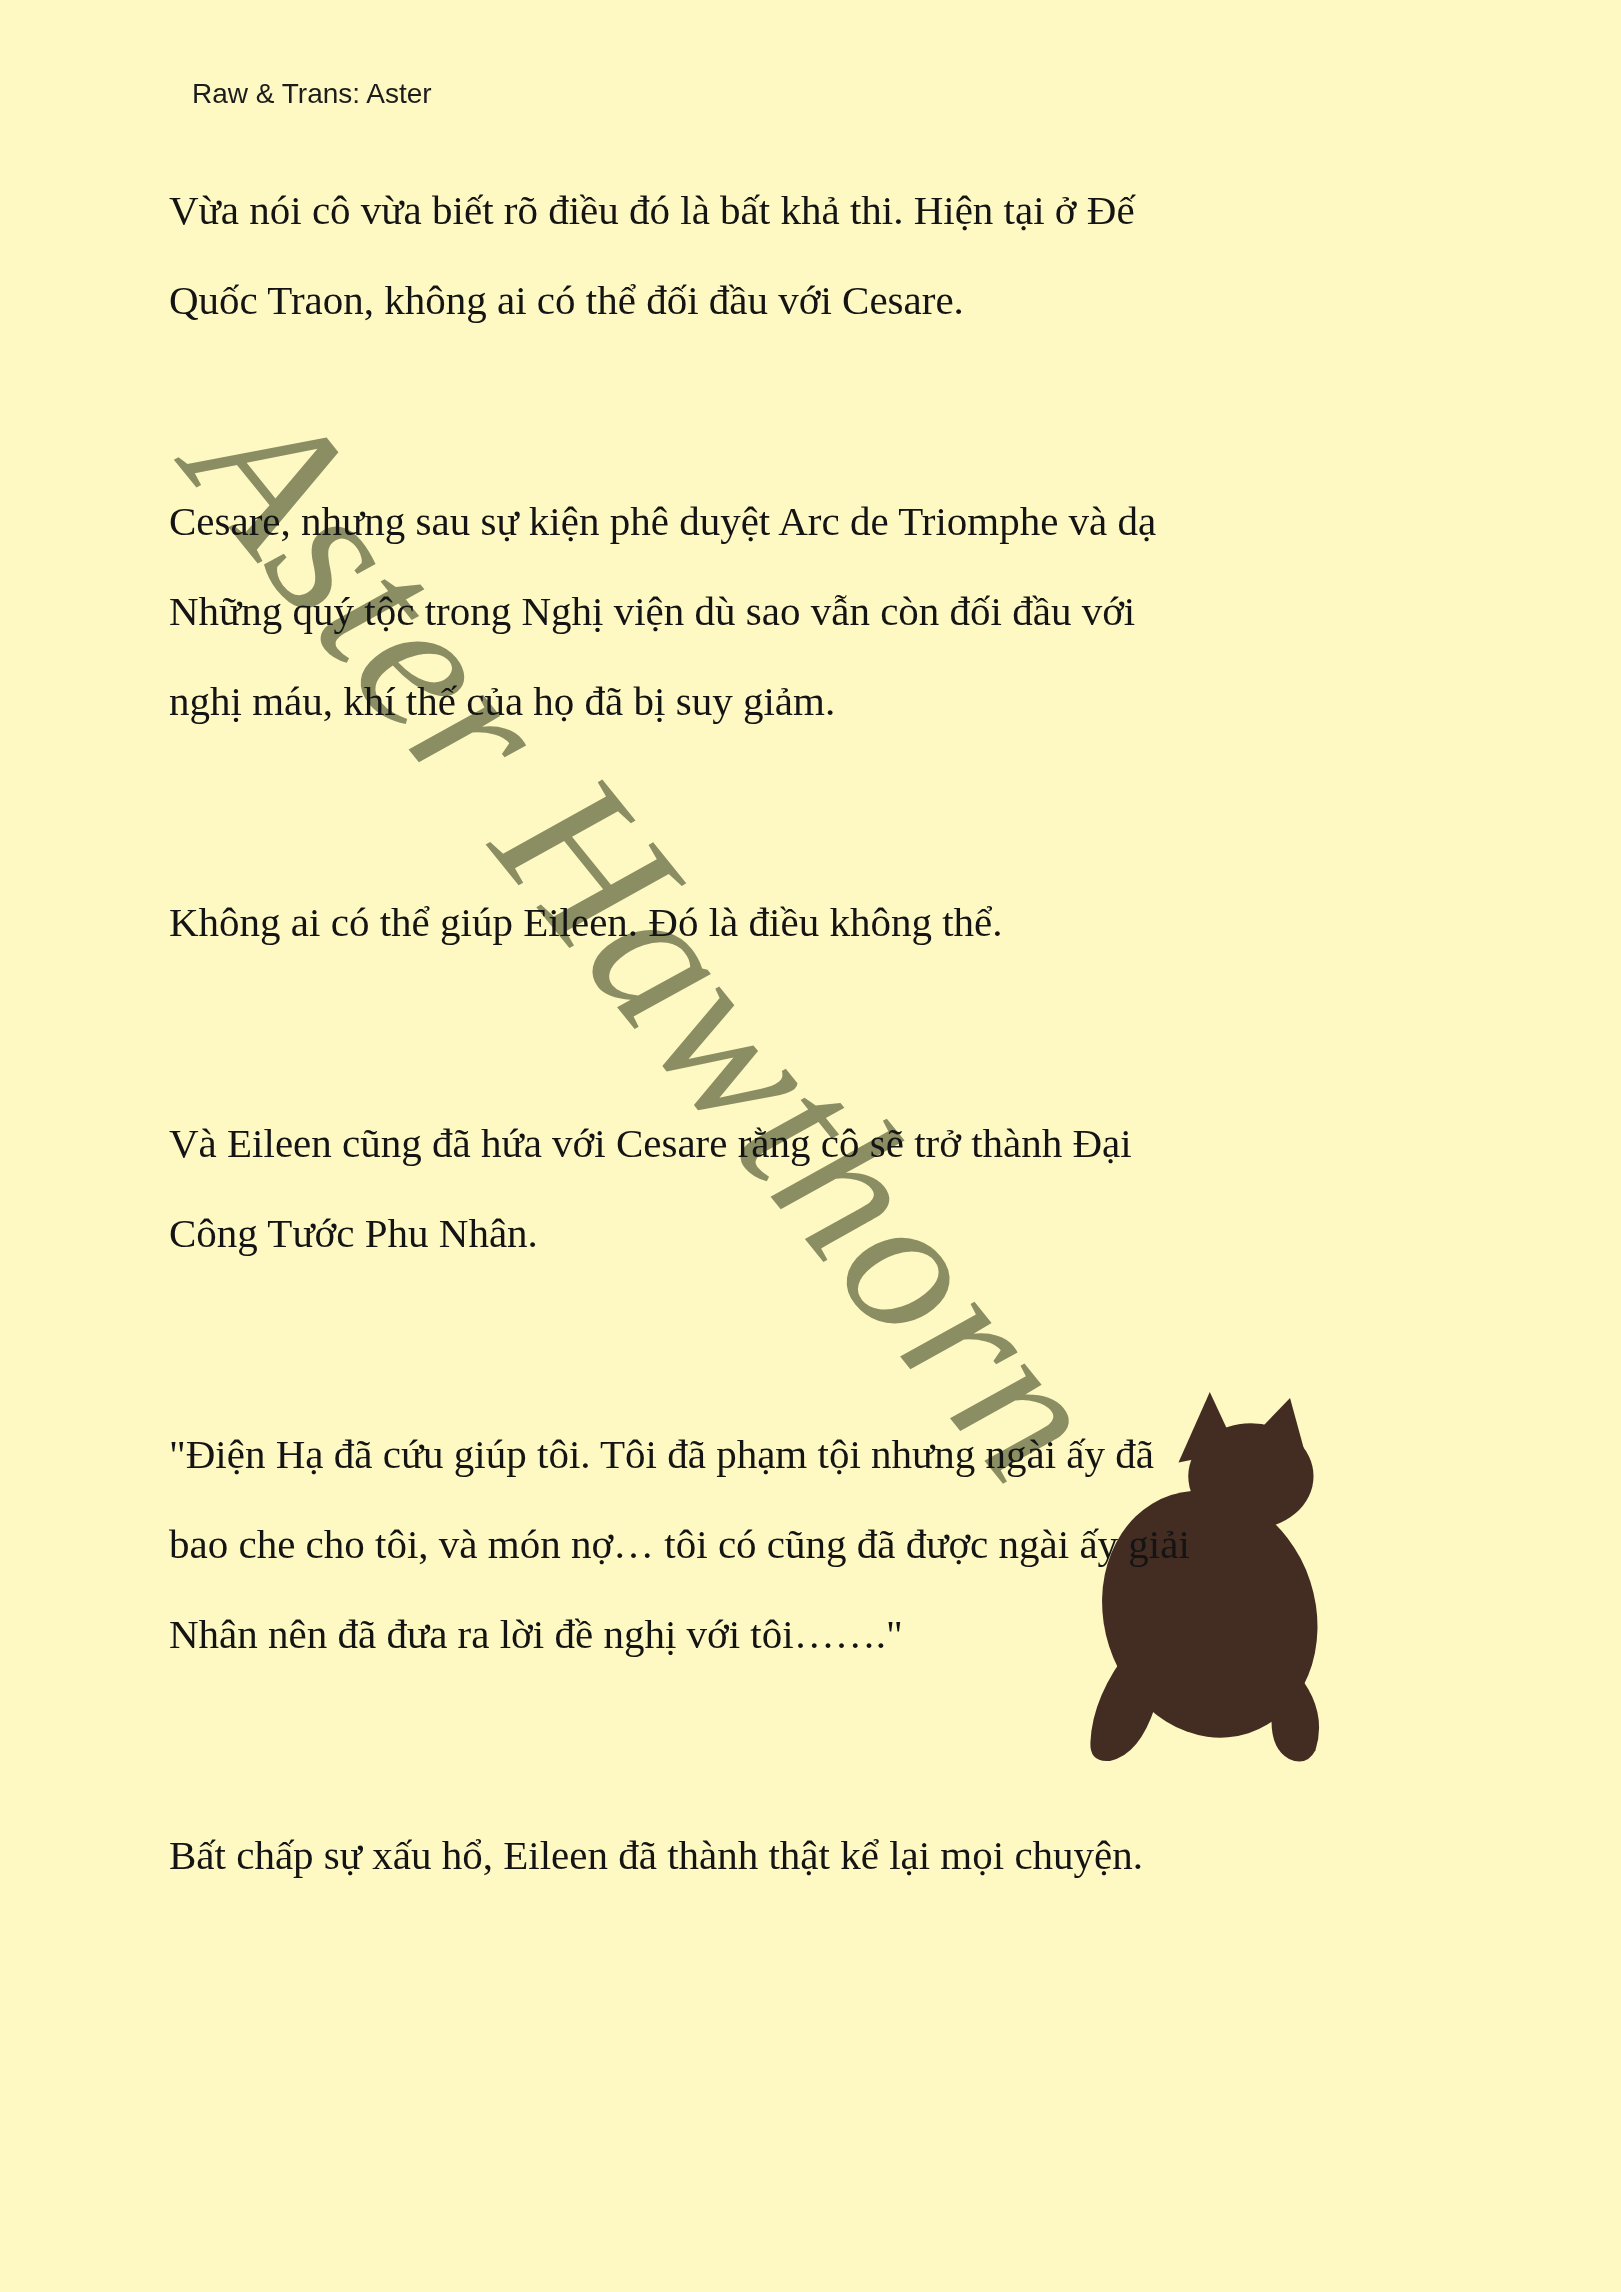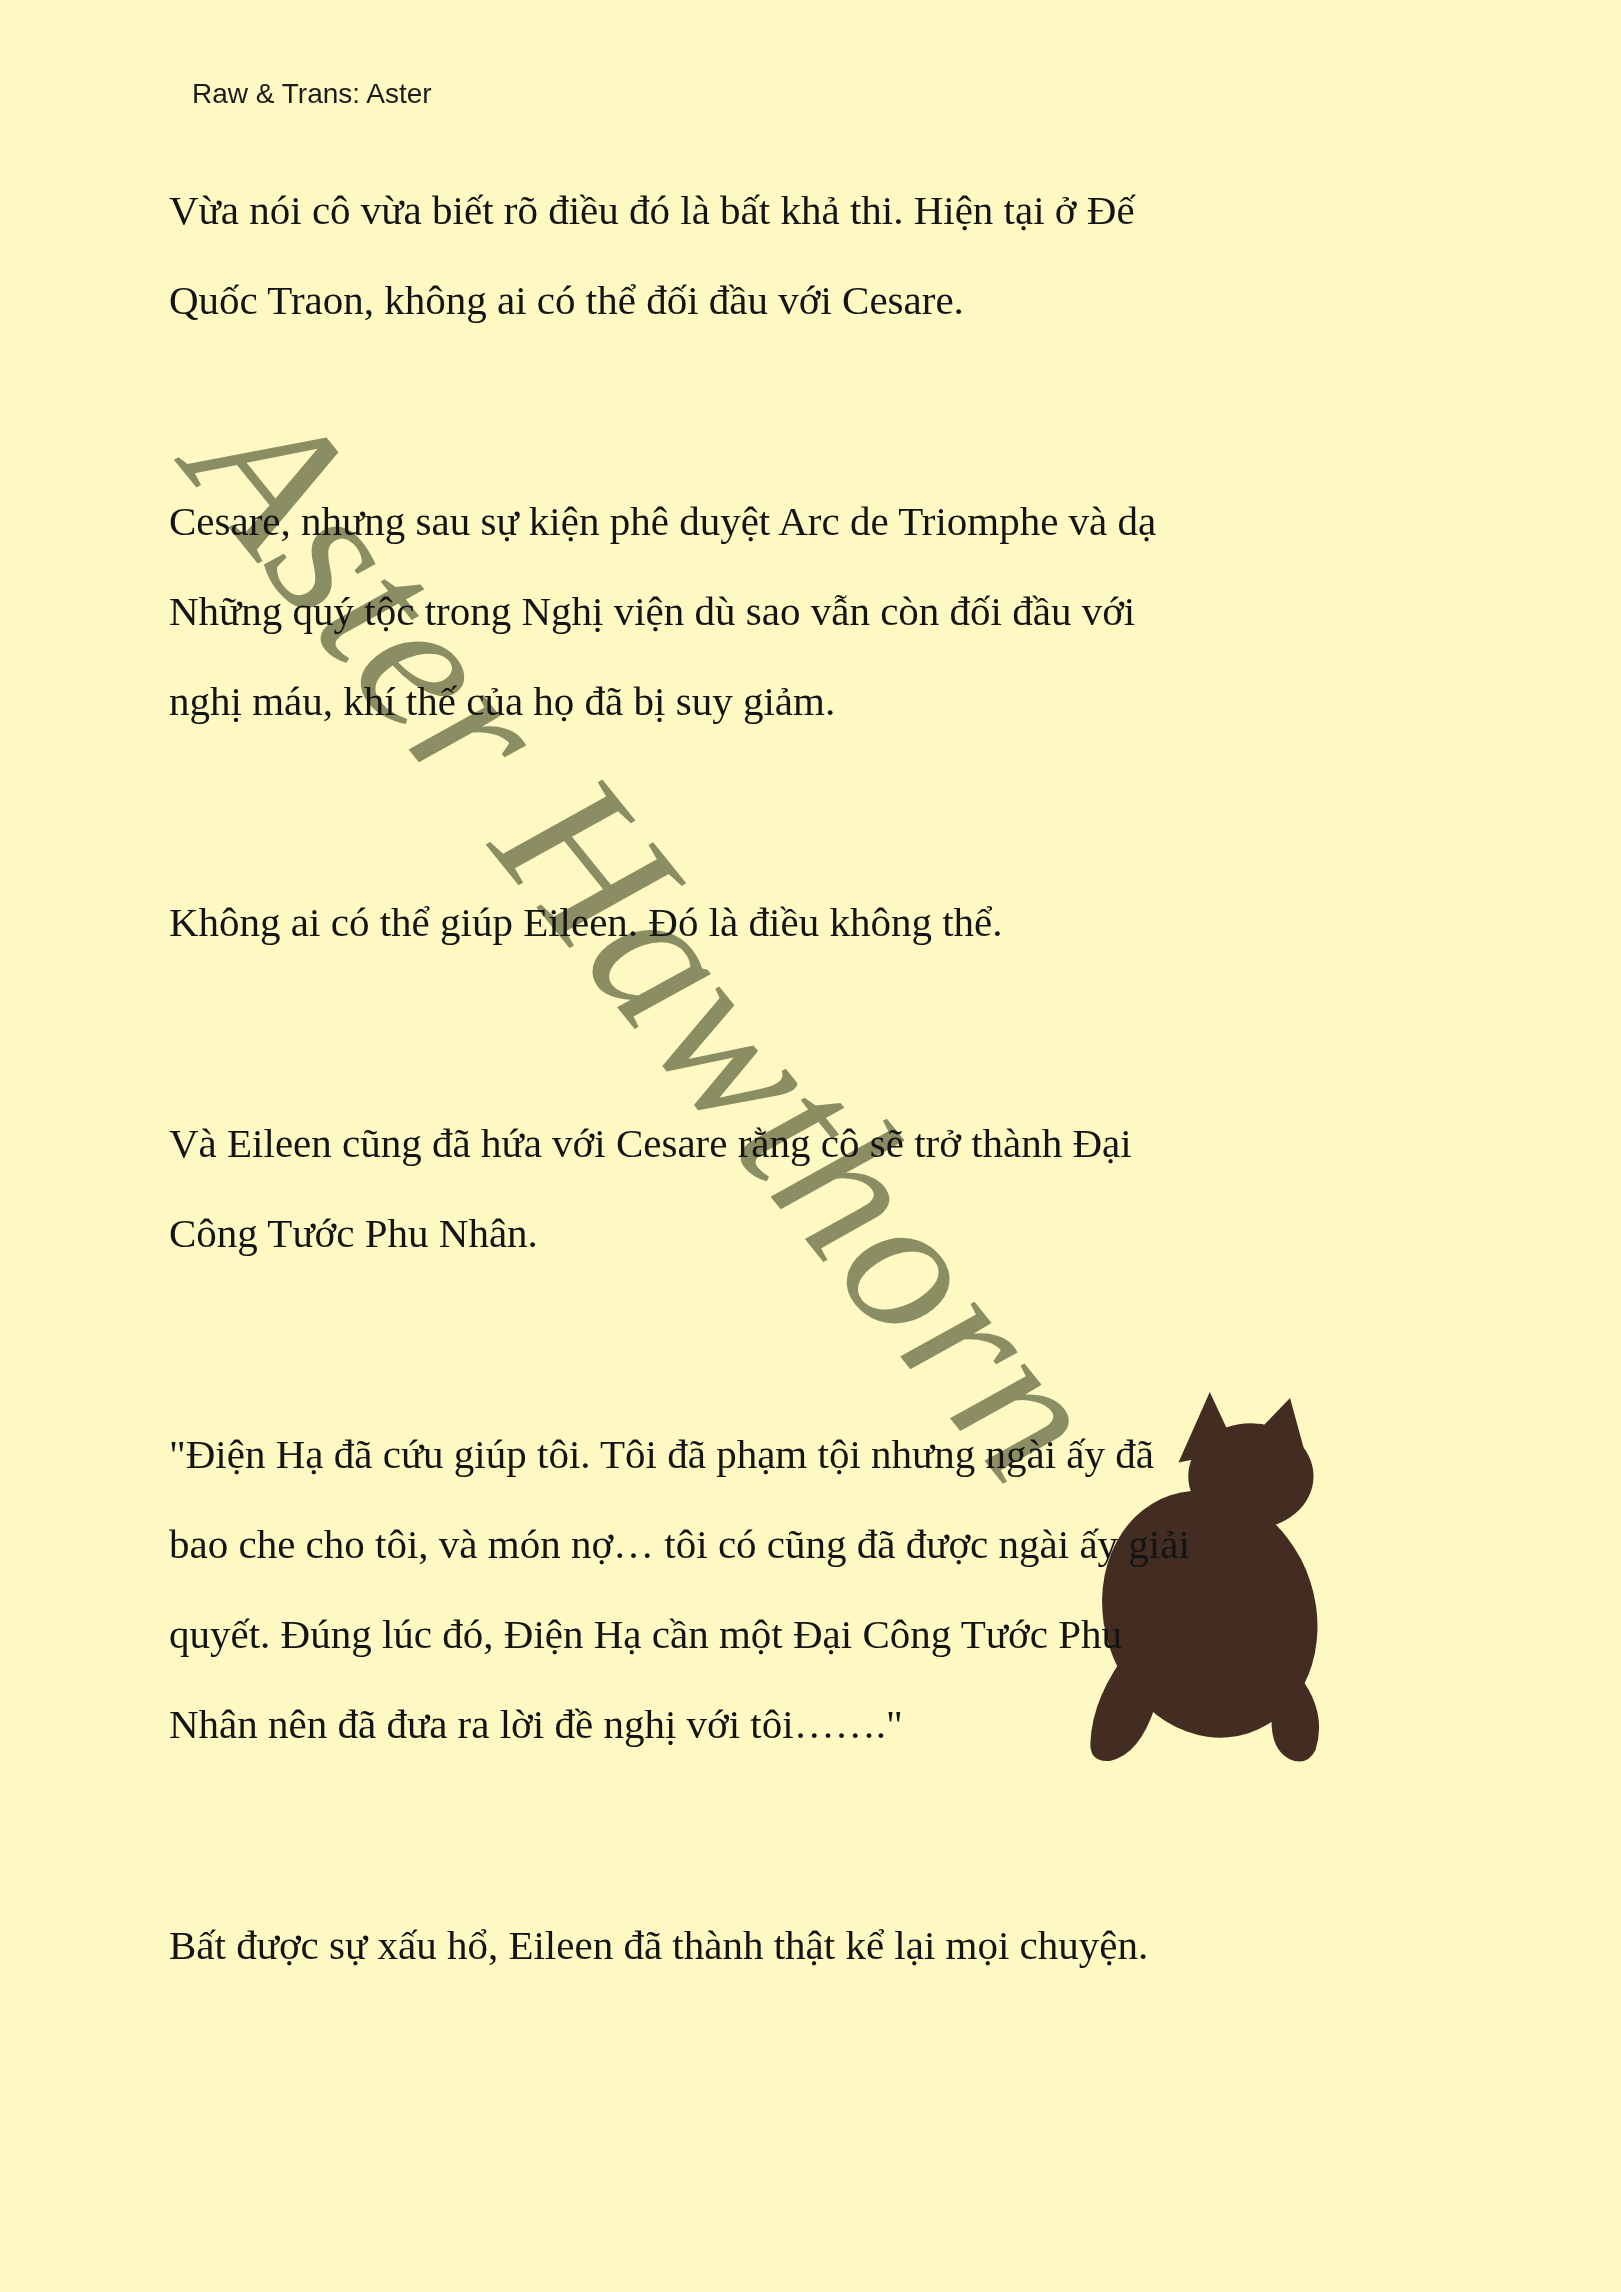--- a/index.html
+++ b/index.html
@@ -86,23 +86,22 @@
     </div>
 
     <div class="para">
       <div class="line">Và Eileen cũng đã hứa với Cesare rằng cô sẽ trở thành Đại</div>
       <div class="line">Công Tước Phu Nhân.</div>
     </div>
 
     <div class="para">
       <div class="line">"Điện Hạ đã cứu giúp tôi. Tôi đã phạm tội nhưng ngài ấy đã</div>
       <div class="line">bao che cho tôi, và món nợ… tôi có cũng đã được ngài ấy giải</div>
-      <div class="line">quyết. Đúng lúc đó, Điện Hạ cần một Đại Công Tước Phu</div>
       <div class="line">Nhân nên đã đưa ra lời đề nghị với tôi……."</div>
     </div>
 
     <div class="para">
-      <div class="line">Bất được sự xấu hổ, Eileen đã thành thật kể lại mọi chuyện.</div>
+      <div class="line">Bất chấp sự xấu hổ, Eileen đã thành thật kể lại mọi chuyện.</div>
     </div>
 
   </div>
 </div>
 
 
 </body></html>

